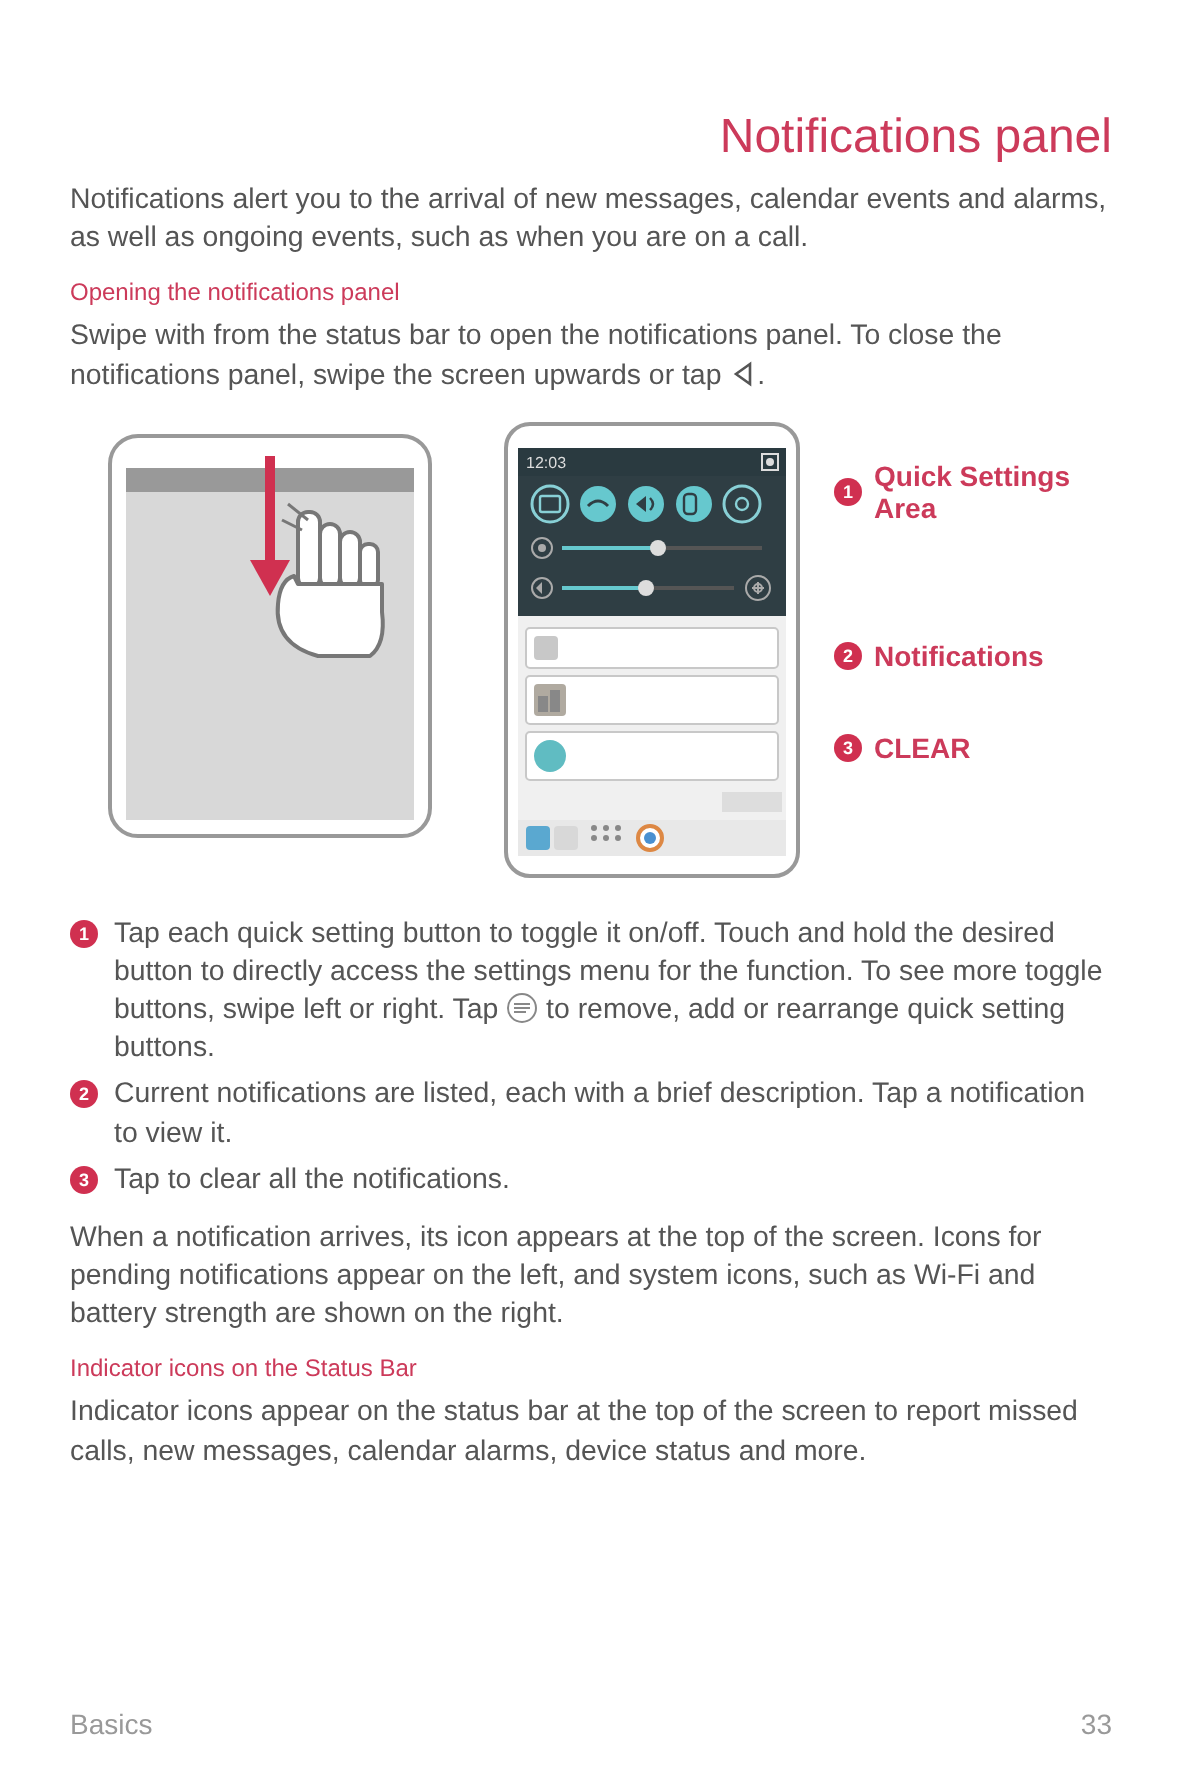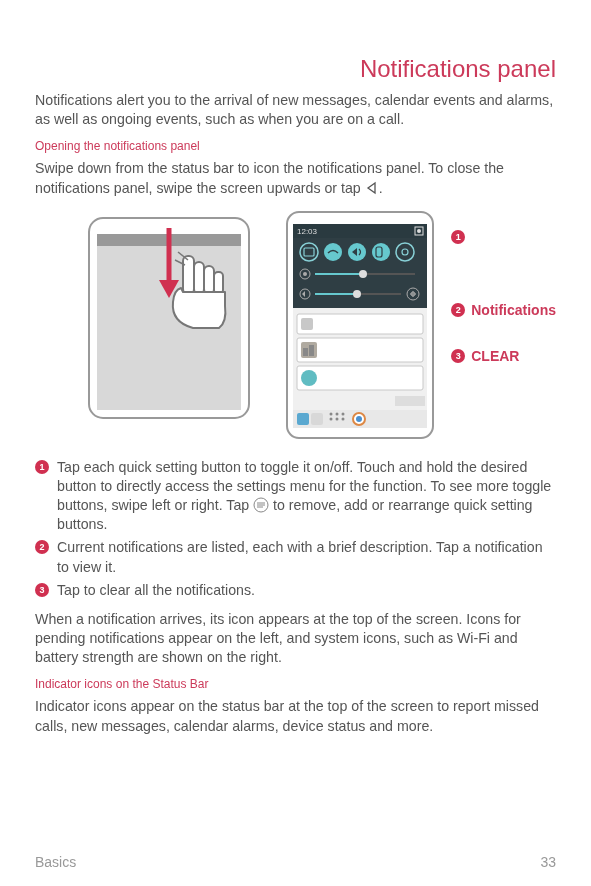--- a/index.html
+++ b/index.html
@@ -115,21 +115,21 @@
     }
   </style>
 </head>
 <body>
 
 <h1>Notifications panel</h1>
 <p>Notifications alert you to the arrival of new messages, calendar events and alarms, as well as ongoing events, such as when you are on a call.</p>
 
 <h2>Opening the notifications panel</h2>
 <p>
-  <span>Swipe down from the status bar to icon the notifications panel. To close the notifications panel, swipe the screen upwards or tap </span><svg class="back-icon" viewBox="0 0 14 14">
+  <span>Swipe with from the status bar to open the notifications panel. To close the notifications panel, swipe the screen upwards or tap </span><svg class="back-icon" viewBox="0 0 14 14">
       <path d="M10 2 L3 7 L10 12 Z" fill="none" stroke="#555" stroke-width="1.3"></path>
     </svg><span>.</span>
 </p>
 
 <div class="figure-row">
   <svg class="phone-left" width="200" height="210" viewBox="0 0 200 210">
     <rect x="20" y="8" width="160" height="200" rx="14" fill="none" stroke="#999" stroke-width="2"></rect>
     <rect x="28" y="24" width="144" height="176" fill="#d8d8d8"></rect>
     <rect x="28" y="24" width="144" height="12" fill="#999"></rect>
 
@@ -206,20 +206,21 @@
     <circle cx="56" cy="204" r="1.5" fill="#888"></circle>
       <circle cx="62" cy="204" r="1.5" fill="#888"></circle>
       <circle cx="68" cy="204" r="1.5" fill="#888"></circle>
     <circle cx="84" cy="209" r="6" fill="#fff" stroke="#d84" stroke-width="2"></circle>
     <circle cx="84" cy="209" r="3" fill="#4a90d0"></circle>
   </svg>
 
   <div class="labels-col">
     <div class="label-row">
       <span class="num-badge">1</span>
+      <span class="label-text">Quick Settings Area</span>
     </div>
     <div class="label-row" style="margin-top:20px">
       <span class="num-badge">2</span>
       <span class="label-text">Notifications</span>
     </div>
     <div class="label-row" style="margin-top:-8px">
       <span class="num-badge">3</span>
       <span class="label-text">CLEAR</span>
     </div>
   </div>

